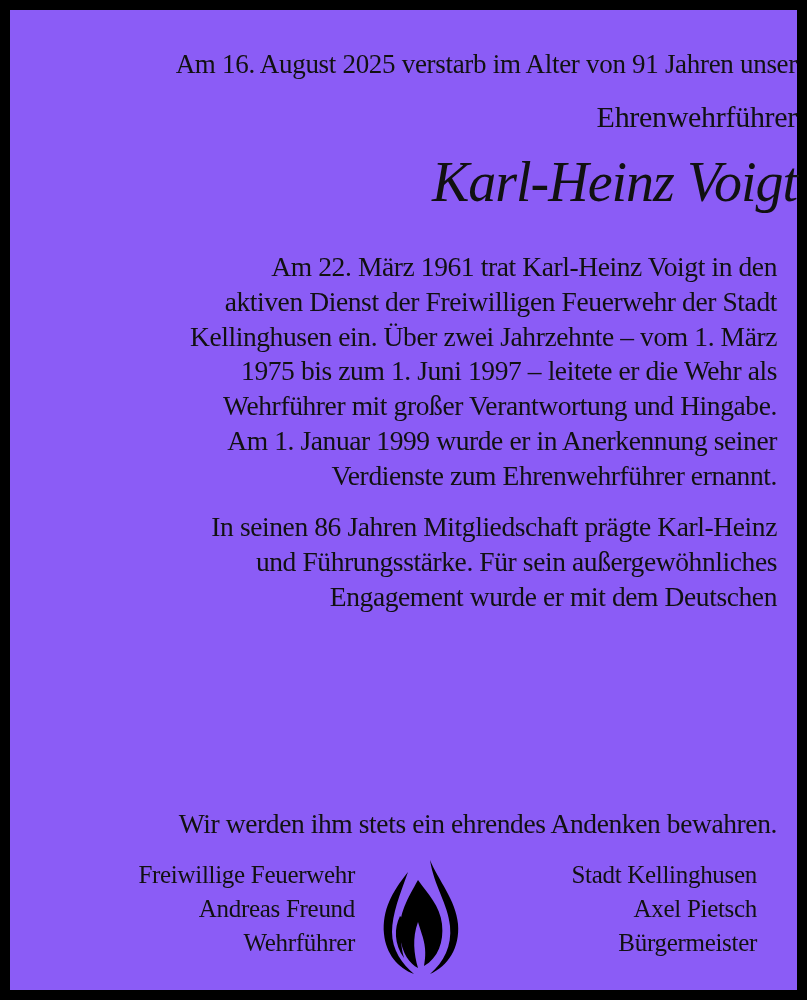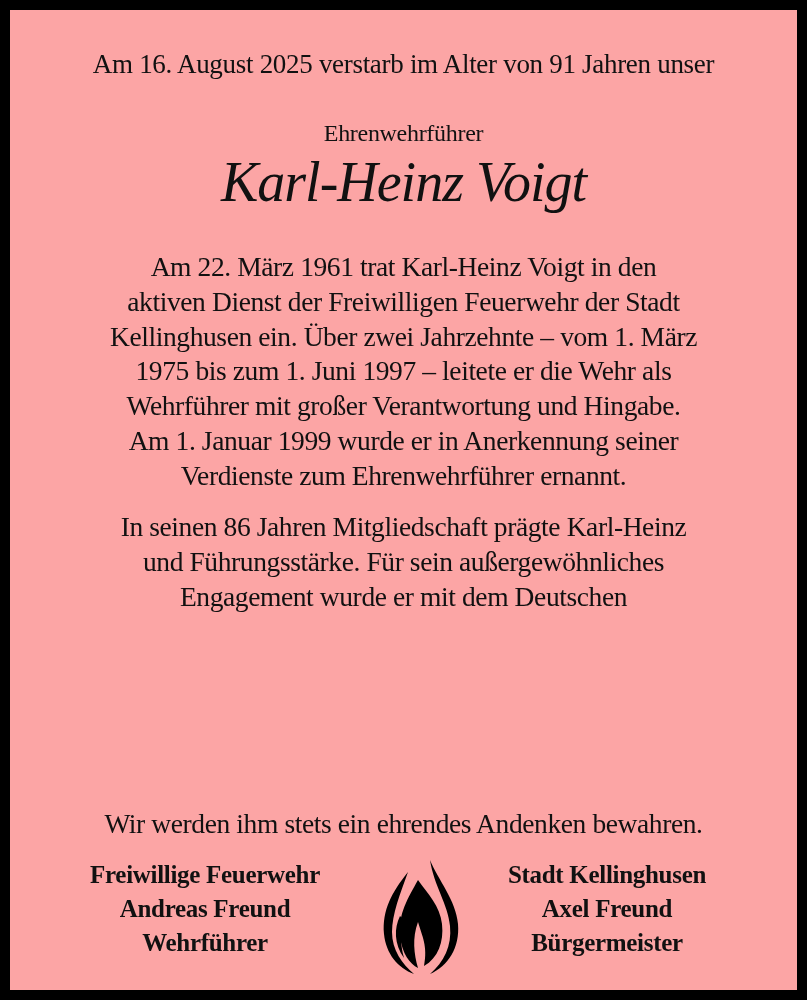--- a/index.html
+++ b/index.html
@@ -1,47 +1,47 @@
 <!DOCTYPE html>
 <html><head>
   <meta charset="utf-8">
   <style>
     html, body { margin: 0; padding: 0; background: #000; }
     body { width: 807px; height: 1000px; position: relative; overflow: hidden; }
     .frame {
       position: absolute; left: 10px; top: 10px; width: 787px; height: 980px;
-      background: #fca5a5; color: #111;
+      background: #8b5cf6; color: #111;
       font-family: "Liberation Serif", "DejaVu Serif", serif;
-      text-align: center;
+      text-align: right;
     }
     .intro {
       position: absolute; left: 0; right: 0; top: 38px;
       font-size: 27px; line-height: 32px; letter-spacing: -0.3px;
     }
     .title-role {
-      position: absolute; left: 0; right: 0; top: 108px;
-      font-size: 24px; line-height: 30px; letter-spacing: -0.3px;
+      position: absolute; left: 0; right: 0; top: 92px;
+      font-size: 30px; line-height: 30px; letter-spacing: -0.3px;
     }
     .name {
       position: absolute; left: 0; right: 0; top: 132px;
       font-size: 56px; line-height: 80px; font-style: italic;
       letter-spacing: -1px;
     }
     .para {
       position: absolute; left: 20px; right: 20px;
       font-size: 27.5px; line-height: 34.8px; letter-spacing: -0.4px;
     }
     .p1 { top: 240px; }
     .p2 { top: 500px; }
     .p3 { top: 675px; }
     .p4 { top: 797px; }
     .line { display: block; white-space: nowrap; }
     .sig {
       position: absolute; top: 848px; width: 300px;
-      font-size: 25px; line-height: 34px; font-weight: bold; letter-spacing: -0.3px;
+      font-size: 25px; line-height: 34px; font-weight: normal; letter-spacing: -0.3px;
     }
     .sig-left { left: 45px; }
     .sig-right { left: 447px; }
     .flame {
       position: absolute; left: 368px; top: 848px; width: 84px; height: 118px;
     }
   </style>
 </head>
 <body>
 
@@ -86,17 +86,17 @@
       <path d="M52 2 C60 22 78 42 80 66 C82 90 70 108 52 116 C66 104 74 88 72 68 C70 46 56 28 52 2 Z" fill="#000"></path>
 
       <path d="M40 22 C30 40 20 56 22 78 C24 96 32 106 40 110 C36 96 34 80 40 64 C44 78 50 88 46 108 C60 100 66 84 64 66 C62 48 50 36 40 22 Z" fill="#000"></path>
 
       <path d="M22 58 C16 70 16 86 26 100 C22 86 22 72 26 62 Z" fill="#000"></path>
     </svg>
   </div>
 
   <div class="sig sig-right">
     <span class="line">Stadt Kellinghusen</span>
-    <span class="line">Axel Freund</span>
+    <span class="line">Axel Pietsch</span>
     <span class="line">Bürgermeister</span>
   </div>
 
 </div>
 
 </body></html>

